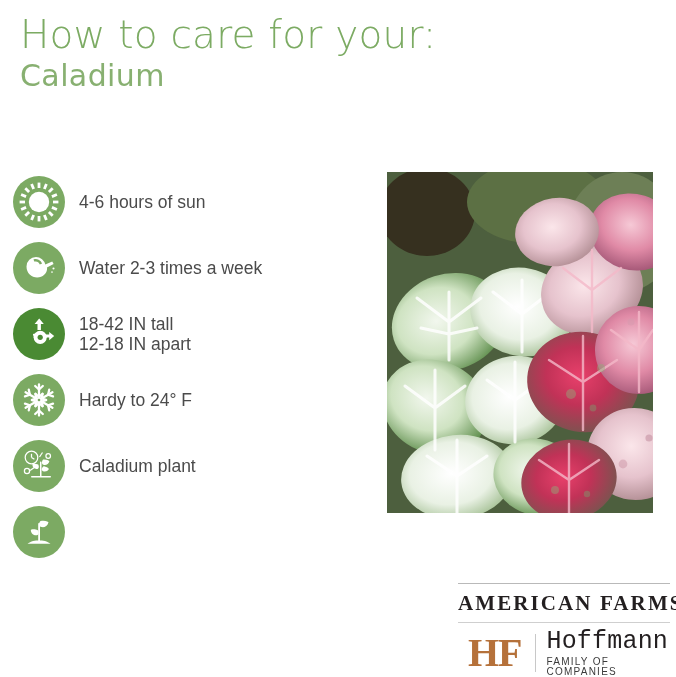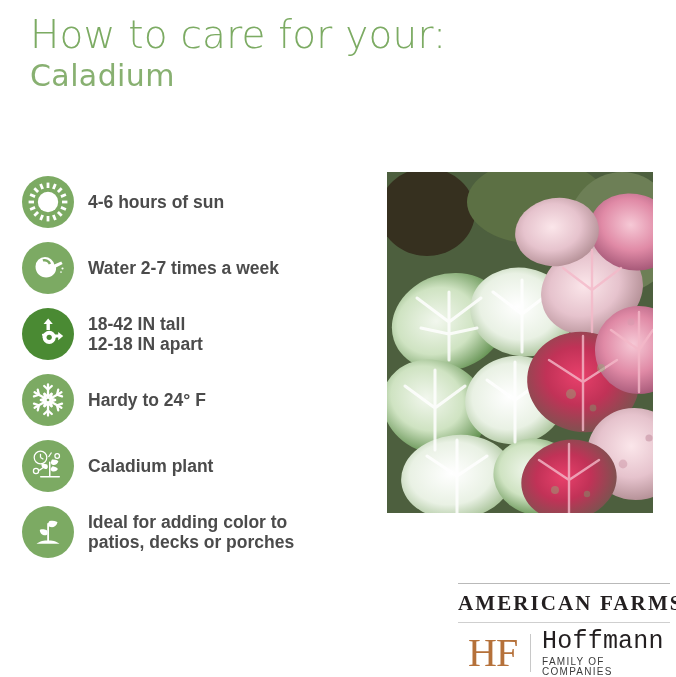--- a/index.html
+++ b/index.html
@@ -11,21 +11,21 @@
     height: 677px;
     background: #ffffff;
     font-family: "Liberation Sans", sans-serif;
     overflow: hidden;
     position: relative;
   }
 
   
   .heading-block {
     position: absolute;
-    left: 30px;
+    left: 20px;
     top: 14px;
     width: 600px;
   }
   .heading-main {
     font-family: "DejaVu Sans", sans-serif;
     font-size: 39px;
     font-weight: 300;
     color: #7cab63;
     letter-spacing: 0.2px;
     line-height: 1.08;
@@ -37,24 +37,23 @@
     font-weight: 400;
     color: #88b071;
     line-height: 1.18;
     margin-top: 2px;
     letter-spacing: 0.4px;
   }
 
   
   .care-list {
     position: absolute;
-    left: 22px;
+    left: 13px;
     top: 176px;
     width: 350px;
-    font-weight: bold;
   }
   .care-row {
     display: flex;
     align-items: center;
     height: 52px;
     margin-bottom: 14px;
   }
   .care-row:last-child { margin-bottom: 0; }
 
   .icon-badge {
@@ -117,21 +116,21 @@
   }
   .logo-lower {
     display: flex;
     align-items: center;
     padding-top: 6px;
     padding-left: 10px;
   }
   .logo-monogram {
     font-family: "Liberation Serif", serif;
     font-size: 40px;
-    font-weight: 400;
+    font-weight: 700;
     color: #b5713a;
     line-height: 1;
     letter-spacing: -1px;
   }
   .logo-divider {
     width: 1px;
     height: 38px;
     background: #c8c8c8;
     margin: 0 11px 0 13px;
   }
@@ -207,21 +206,21 @@
             <path d="M14.5 11.2
                      a7.2 7.2 0 0 1 8.6 4.3
                      l-2.3 1.0
                      a4.8 4.8 0 0 0 -5.6 -2.9z" fill="#7caa63"></path>
             <circle cx="34.5" cy="20.5" r="1.05"></circle>
             <circle cx="33" cy="24" r="0.85"></circle>
           </g>
         </svg>
       </span>
     </div>
-    <div class="care-text">Water 2-7 times a week</div>
+    <div class="care-text">Water 2-3 times a week</div>
   </div>
 
   <div class="care-row">
     <div class="icon-badge" style="background:#4a8a33;">
       <span>
         <svg width="40" height="40" viewBox="0 0 40 40">
           <g fill="#ffffff">
 
             <path d="M17.5 19.2 l2.6 0 l0.6 -2.3 l2.5 0.9 l-0.6 2.3
                      l2.0 1.6 l2.0 -1.3 l1.4 2.2 l-2.0 1.3
@@ -321,22 +320,20 @@
         <svg width="40" height="40" viewBox="0 0 40 40">
           <g fill="#ffffff">
             <path d="M21.5 9.0 c5.0 -1.3 8.0 1.2 8.0 1.2 c-0.9 4.0 -4.3 5.4 -7.0 4.8 c-2.7 -0.6 -3.3 -3.4 -1.0 -6.0z"></path>
             <path d="M18.8 18.2 c-4.2 -1.9 -7.0 -0.3 -7.0 -0.3 c0.1 3.4 2.6 5.3 5.1 5.4 c2.5 0.1 3.6 -2.2 1.9 -5.1z"></path>
             <rect x="19.2" y="11.0" width="1.8" height="18.5" rx="0.8"></rect>
             <path d="M8.5 31.8 c3.0 -2.9 8.0 -3.4 11.5 -3.4 c3.5 0 8.5 0.5 11.5 3.4 z"></path>
           </g>
         </svg>
       </span>
     </div>
-    <div class="care-text">Ideal for adding color to
-patios, decks or porches</div>
   </div>
 
 </div>
 
 <div class="photo-frame">
   <svg width="266" height="341" viewBox="0 0 266 341" preserveAspectRatio="none" aria-hidden="true">
     <defs>
       <radialGradient id="gGreenLeaf" cx="40%" cy="45%" r="62%">
         <stop offset="0%" stop-color="#f2f7ee"></stop>
         <stop offset="55%" stop-color="#cfe3c2"></stop>

